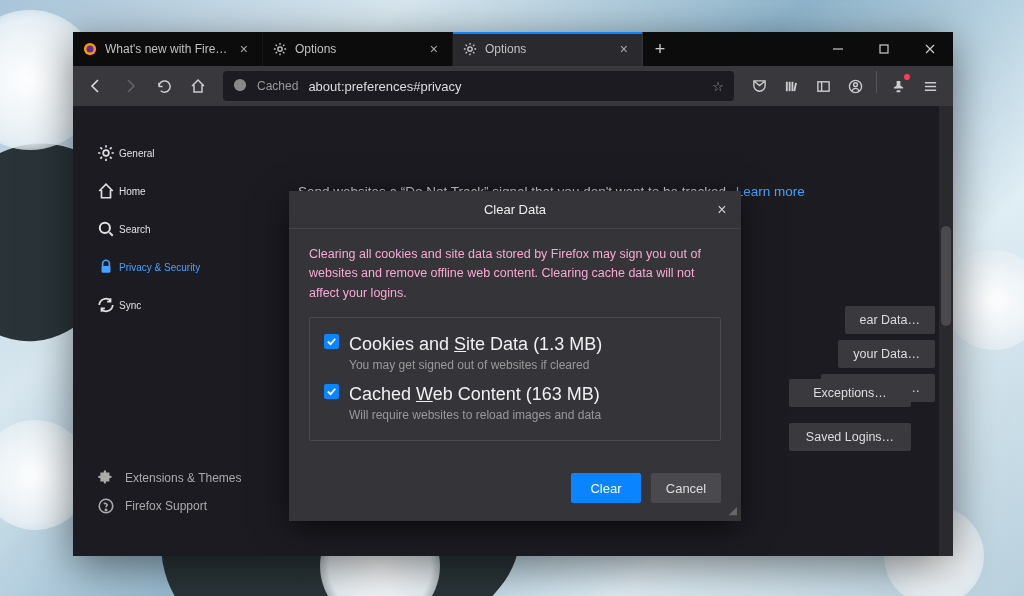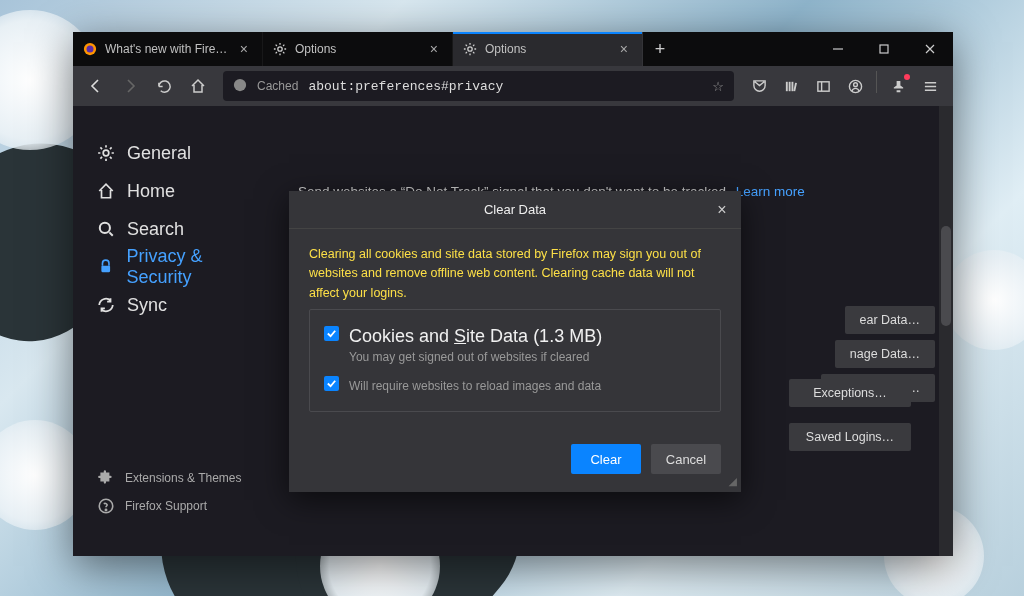--- a/index.html
+++ b/index.html
@@ -60,42 +60,42 @@
   display:flex; align-items:center; padding:0 8px; gap:4px;
 }
 .navbtn { width:30px; height:30px; display:flex; align-items:center; justify-content:center; color:#bbb; cursor:pointer; border-radius:4px;}
 .navbtn.disabled { color:#666;}
 .urlbar {
   flex:1; height:30px; background:#1c1b22; border-radius:4px;
   display:flex; align-items:center; padding:0 10px; color:#ccc; gap:10px;
   margin:0 6px;
 }
 .urlbar-label { color:#999; font-size:12px;}
-.urlbar-text { color:#ddd; font-size:13px; flex:1;font-family:Liberation Mono, monospace;}
+.urlbar-text { color:#ddd; font-size:13px; flex:1;}
 .urlbar-star { color:#999;}
 .toolicons { display:flex; gap:2px;}
 .tool { width:30px; height:30px; display:flex; align-items:center; justify-content:center; color:#ccc; cursor:pointer;}
 .tool.accent { position:relative;}
 .tool.accent::after{content:""; position:absolute; top:3px; right:3px; width:6px; height:6px; background:#ff3b5c; border-radius:50%;}
 .separator{width:1px;height:22px;background:#555;margin:0 4px;}
 
 
 .content {
   flex:1; display:flex; position:relative; overflow:hidden;
 }
 .scrolltrack{position:absolute;right:0;top:0;bottom:0;width:14px;background:#2a2a2e;}
 .scrollthumb{position:absolute;right:2px;width:10px;background:#4a4a4e;border-radius:5px;}
 
 .sidebar {
   width: 195px; padding: 28px 0 0 24px;
   display:flex; flex-direction:column; color:#ccc;
 }
 .side-item {
-  display:flex; align-items:center; gap:12px;
-  height:38px; font-size:18px; cursor:pointer; color:#e0e0e0;
+  display:flex; align-items:center; gap:4px;
+  height:38px; font-size:10px; cursor:pointer; color:#e0e0e0;
 }
 .side-item.active { color:#45a1ff;}
 .side-icon{width:18px;height:18px;display:flex;align-items:center;justify-content:center;}
 .side-bottom{margin-top:auto; padding-bottom:36px;}
 .side-small{display:flex;align-items:center;gap:10px;height:28px;font-size:12px;color:#aaa;cursor:pointer;}
 
 .main {
   flex:1; padding:20px 24px 0 30px; color:#ccc; overflow:hidden; position:relative;
 }
 .find-box {
@@ -127,21 +127,21 @@
   box-shadow:0 8px 30px rgba(0,0,0,0.6);
   z-index:10;
 }
 .dialog-title {
   height:38px; display:flex; align-items:center; justify-content:center;
   color:#eee; font-size:13px; font-weight:400; position:relative;
   border-bottom:1px solid #444;
 }
 .dialog-close{position:absolute; right:8px; top:8px; width:22px; height:22px; display:flex; align-items:center; justify-content:center; color:#ccc; cursor:pointer; font-size:16px;}
 .dialog-body { padding:16px 20px 18px;}
-.dialog-text { font-size:12.5px; color:#fde047; line-height:1.55; margin-bottom:6px;}
+.dialog-text { font-size:12.5px; color:#f9a8d4; line-height:1.55; margin-bottom:14px;}
 .opt-box { border:1px solid #4a4a4e; padding:10px 14px 12px; border-radius:2px;}
 .opt { display:flex; gap:10px; padding:6px 0;}
 .opt-label { font-size:18px; color:#f0f0f0;}
 .opt-label .u{text-decoration:underline;}
 .opt-sub { font-size:12px; color:#999; margin-top:3px;}
 .dialog-actions { display:flex; justify-content:flex-end; gap:10px; padding:14px 20px 18px;}
 .dbtn { min-width:70px; height:30px; display:flex; align-items:center; justify-content:center; font-size:13px; cursor:pointer; border-radius:2px;}
 .dbtn.primary { background:#0a84ff; color:#fff;}
 .dbtn.secondary { background:#4a4a4e; color:#ddd;}
 .resize-grip{position:absolute;right:4px;bottom:4px;color:#666;font-size:11px;}
@@ -358,21 +358,21 @@
 
       <div class="dnt-row">
         <span>Send websites a “Do Not Track” signal that you don't want to be tracked</span>
         <span class="learn">Learn more</span>
       </div>
 
       <div class="btn-right btn-peek" style="top:200px;">
           <span>ear Data…</span>
         </div>
       <div class="btn-right btn-peek" style="top:234px;">
-          <span>nage Data…</span>
+          <span>your Data…</span>
         </div>
       <div class="btn-right btn-peek" style="top:268px;">
           <span>e Exceptions…</span>
         </div>
 
       <div class="sub-area">
         <div class="checkrow">
           <span class="chk">
               <svg viewBox="0 0 12 12" stroke="#fff" stroke-width="2" fill="none">
                 <path d="M2 6l3 3 5-6"></path>
@@ -424,20 +424,21 @@
               <div class="opt-sub">You may get signed out of websites if cleared</div>
             </div>
           </div>
           <div class="opt">
             <span class="chk">
                 <svg viewBox="0 0 12 12" stroke="#fff" stroke-width="2" fill="none">
                   <path d="M2 6l3 3 5-6"></path>
                 </svg>
               </span>
             <div>
+              <div class="opt-label"><span>Cached </span><span class="u">W</span><span>eb Content (163 MB)</span></div>
               <div class="opt-sub">Will require websites to reload images and data</div>
             </div>
           </div>
         </div>
       </div>
       <div class="dialog-actions">
         <div class="dbtn primary">
             <span>Clear</span>
           </div>
         <div class="dbtn secondary">

